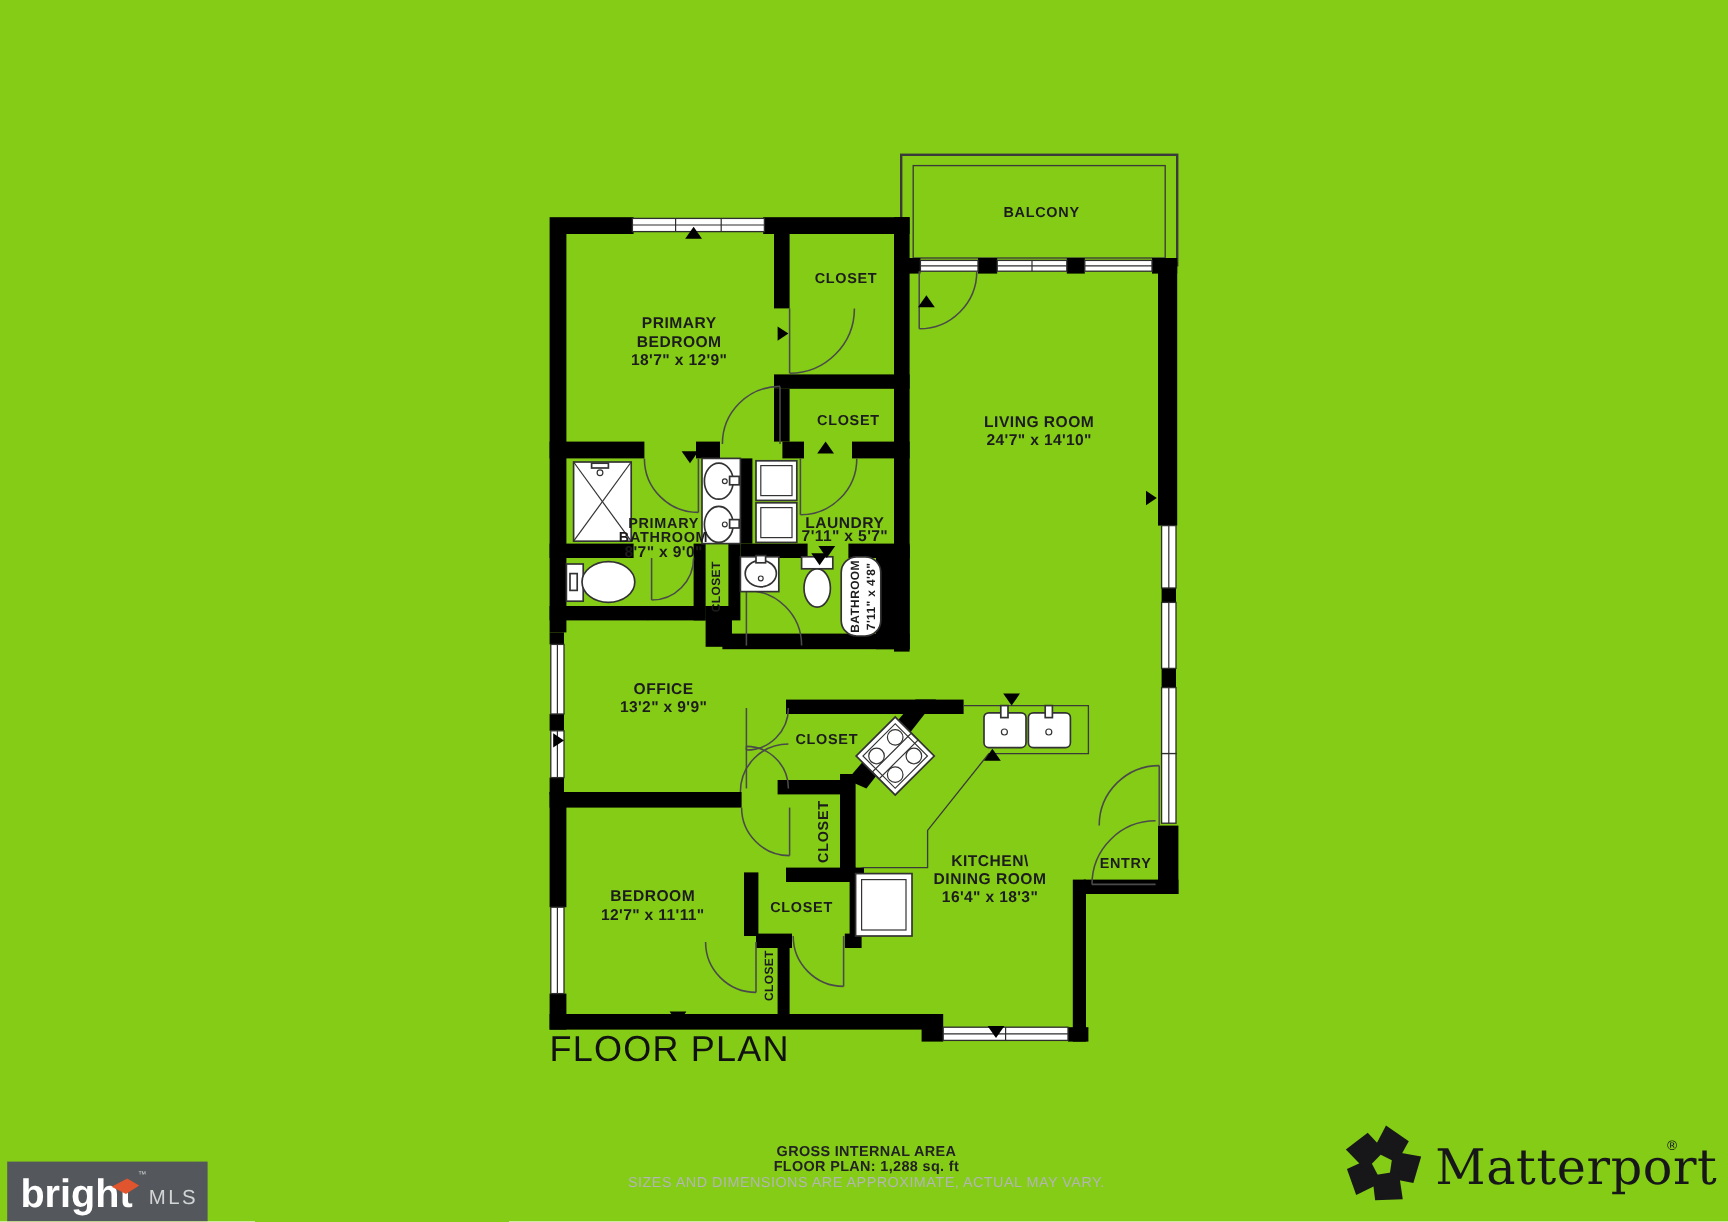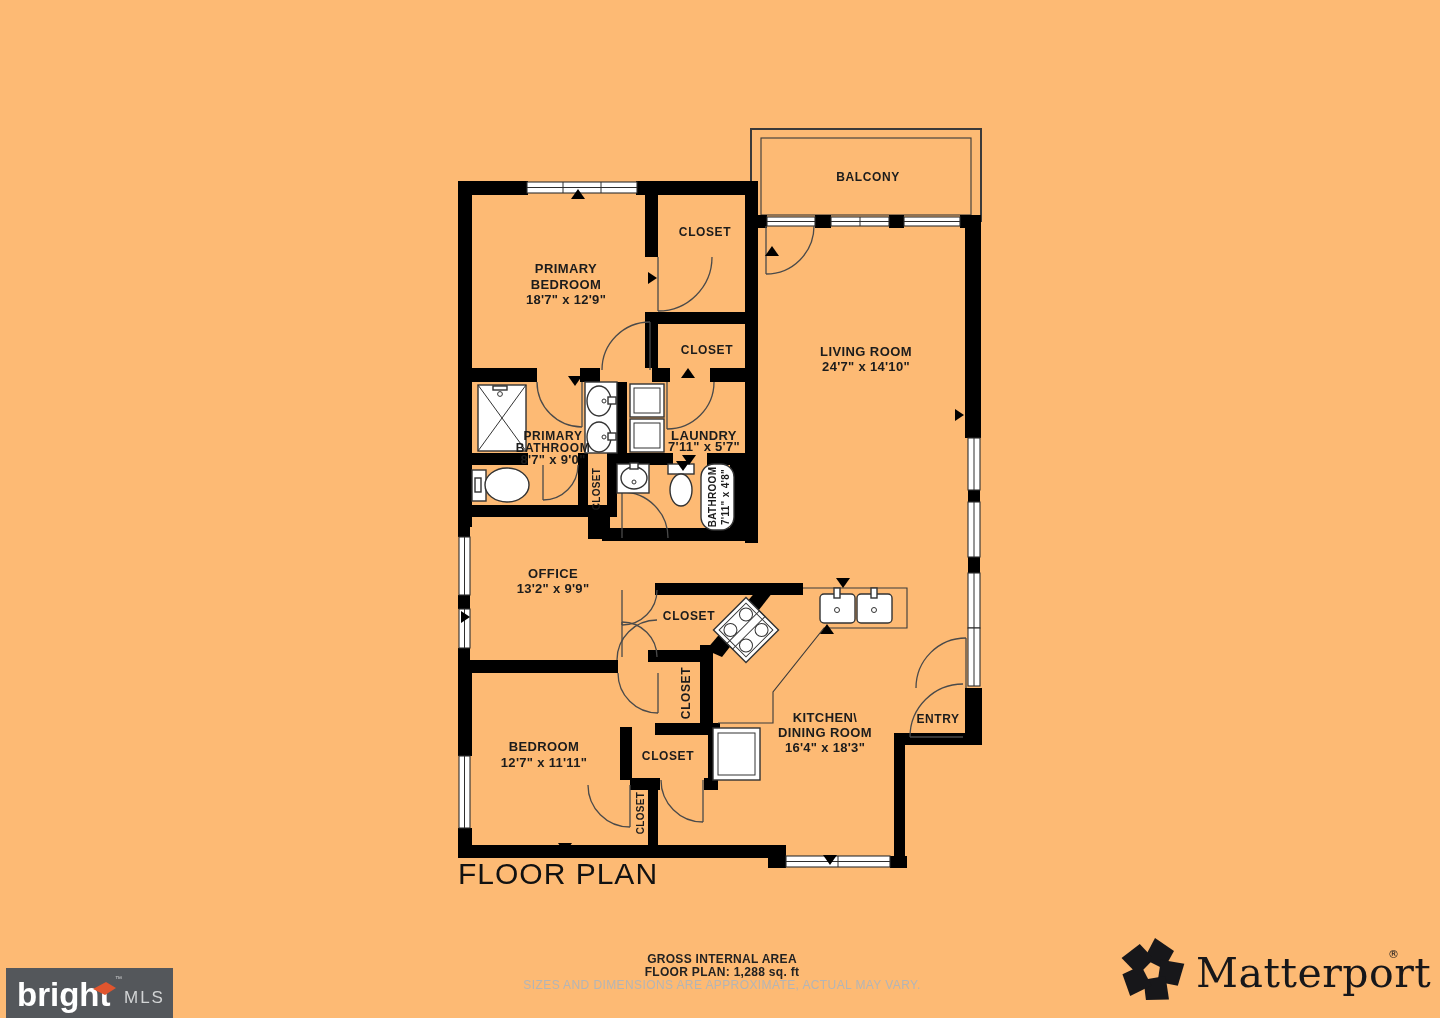--- a/index.html
+++ b/index.html
@@ -1,16 +1,16 @@
 <!DOCTYPE html>
 <html><head>
 <meta charset="utf-8">
 <style>
   html,body{margin:0;padding:0;background:#ffffff;}
-  .page{position:relative;width:1440px;height:1018px;background:#fdba74;overflow:hidden;
+  .page{position:relative;width:1440px;height:1018px;background:#84cc16;overflow:hidden;
         font-family:"Liberation Sans", sans-serif;}
   svg{position:absolute;left:0;top:0;}
   
   .wall{fill:#000000;stroke:none;}
   .thin{fill:none;stroke:#3a3a3a;stroke-width:1.1;}
   .thin2{fill:none;stroke:#3a3a3a;stroke-width:2;}
   .win{fill:#ffffff;stroke:#2e2e2e;stroke-width:1.1;}
   .winline{stroke:#2e2e2e;stroke-width:1;}
   .door{fill:none;stroke:#4a4a4a;stroke-width:1.3;}
   .fix{fill:#ffffff;stroke:#333333;stroke-width:1.4;}

